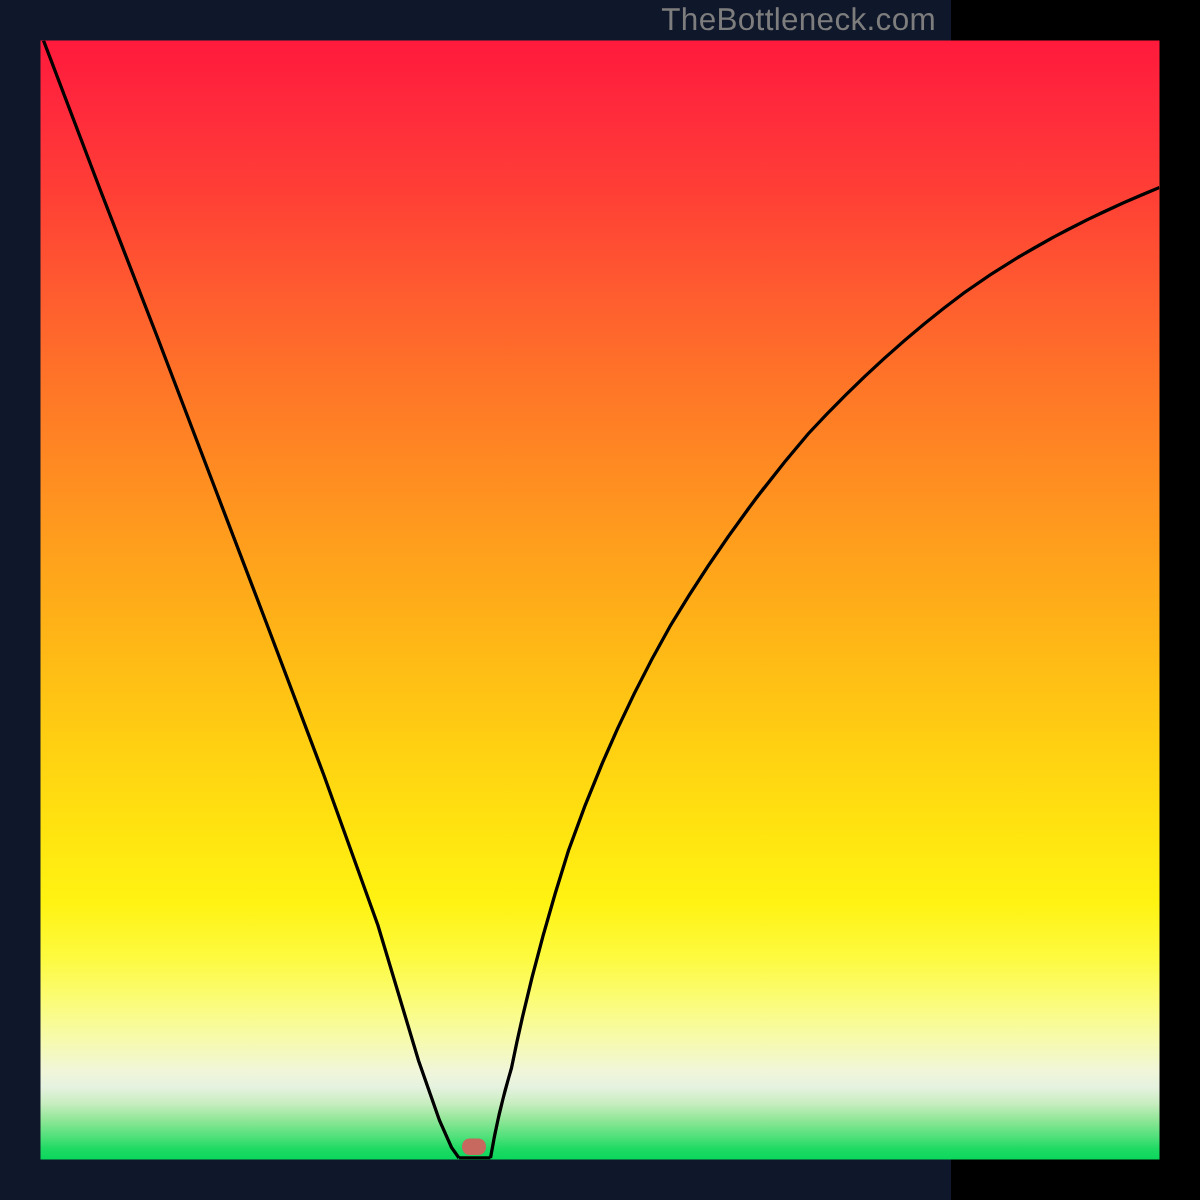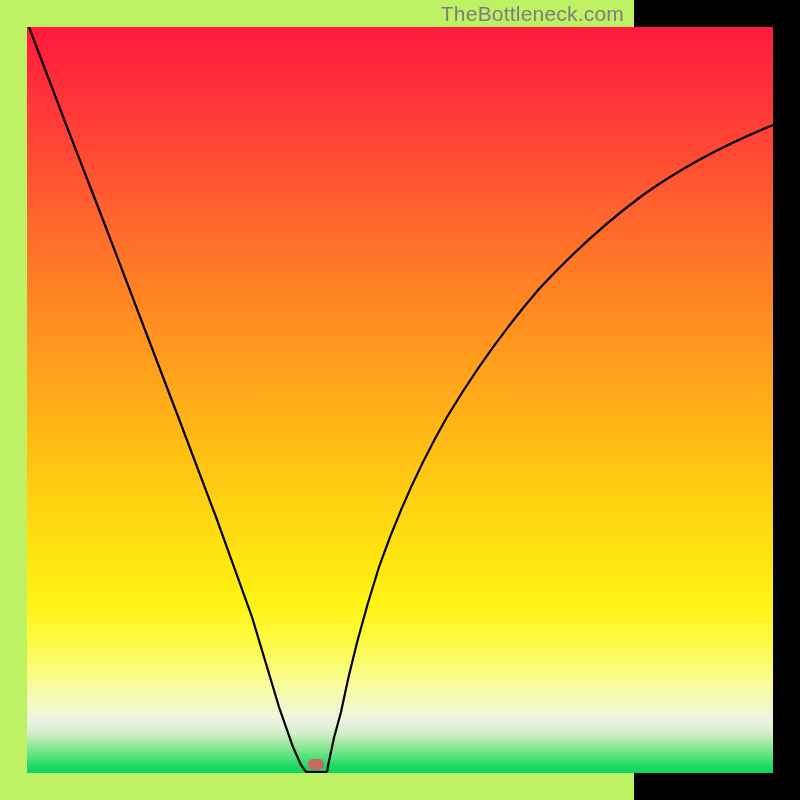--- a/index.html
+++ b/index.html
@@ -8,21 +8,21 @@
     width: 800px;
     height: 800px;
     overflow: hidden;
     background: #000;
     font-family: Arial, Helvetica, sans-serif;
   }
   .wrap {
     position: relative;
     width: 634px;
     height: 800px;
-    background: #bef264;
+    background: #0f172a;
   }
   .plot-area {
     position: absolute;
     left: 27px;
     top: 27px;
     width: 746px;
     height: 746px;
     
     background: linear-gradient(
       to bottom,

